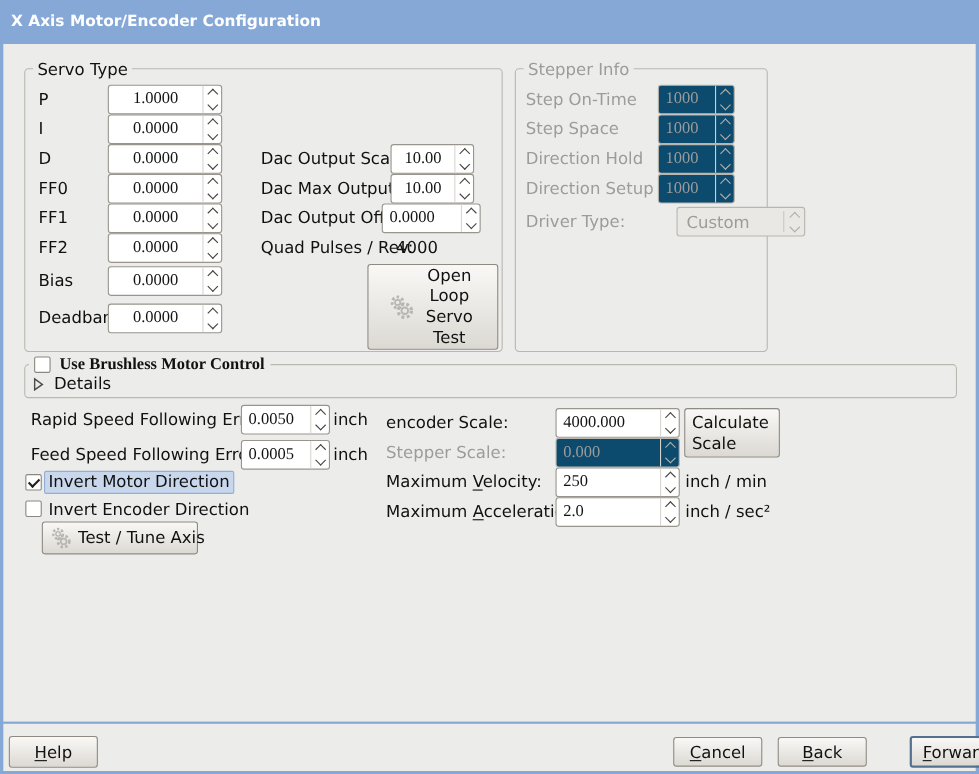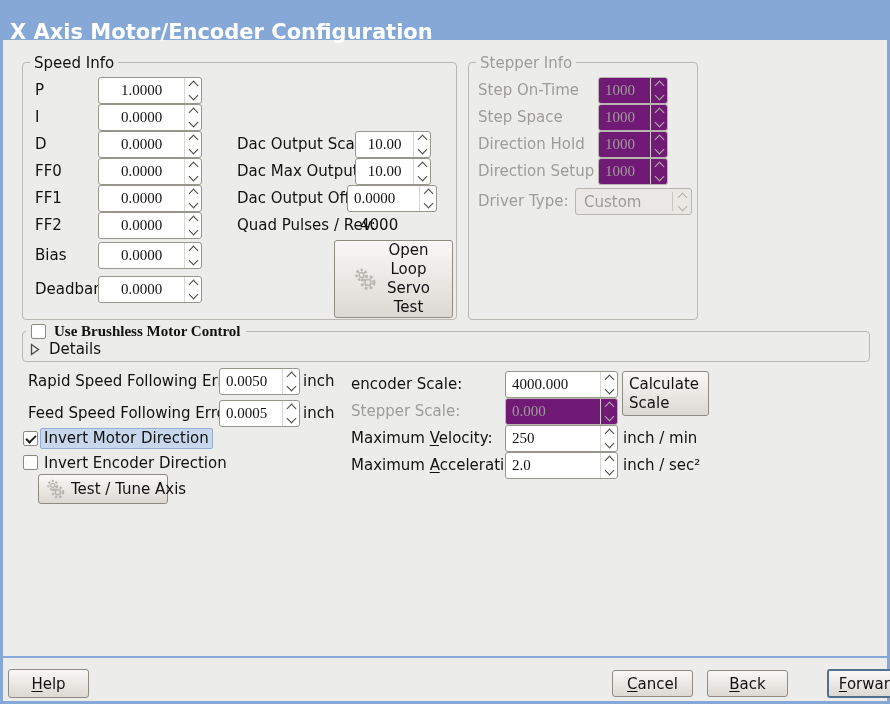--- a/index.html
+++ b/index.html
@@ -1,59 +1,59 @@
 <!DOCTYPE html>
 <html><head>
 <meta charset="utf-8">
 <style>
   html,body{margin:0;padding:0;background:#d6d3cd;font-family:"DejaVu Sans","Liberation Sans",sans-serif;}
   .window{position:relative;width:890px;height:704px;background:#ececea;box-shadow:inset 0 0 0 3px #85a8d7;overflow:hidden;color:#111;}
   .titlebar{position:absolute;left:0;top:0;width:890px;height:40px;background:#85a8d7;}
-  .titlebar .t{position:absolute;left:10px;top:12px;line-height:40px;font-size:21px;font-weight:bold;color:#ffffff;white-space:nowrap;}
+  .titlebar .t{position:absolute;left:10px;top:0;line-height:40px;font-size:14px;font-weight:bold;color:#ffffff;white-space:nowrap;}
   .lbl{position:absolute;font-size:15px;white-space:nowrap;color:#111;}
   .lh27{line-height:27px;height:27px;}
   .dim{color:#9d9c98;}
   .frame{position:absolute;border:1px solid #bab7b0;border-radius:4px;}
   .frame-label{position:absolute;background:#ececea;padding:0 4px;font-size:15px;white-space:nowrap;}
   .spin{position:absolute;display:flex;background:#ffffff;border:1px solid #98958d;border-radius:3px;box-sizing:border-box;height:27px;font-family:Liberation Serif, serif;}
   .spin .val{flex:1;font-size:15px;line-height:25px;overflow:hidden;white-space:nowrap;}
   .spin.center .val{text-align:center;}
   .spin.left .val{text-align:left;padding-left:6px;}
   .spin .btns{width:16px;border-left:1px solid #d8d6d0;display:flex;flex-direction:column;align-items:center;justify-content:center;gap:3px;}
   .chev{width:6px;height:6px;border-style:solid;border-color:#45443f;border-width:1.6px 1.6px 0 0;}
   .chev.up{transform:rotate(-45deg);margin-top:2px;}
   .chev.dn{transform:rotate(135deg);margin-bottom:2px;}
-  .spin.disabled{background:#701a75;border-color:#b9b6af;}
+  .spin.disabled{background:#0c4a6e;border-color:#b9b6af;}
   .spin.disabled .val{color:#9d9c98;}
   .spin.disabled .btns{border-left-color:#d2d0ca;}
   .spin.disabled .chev{border-color:#b2afa9;}
   .btn{position:absolute;display:flex;align-items:center;justify-content:center;background:linear-gradient(#f9f8f6,#dcd9d3);border:1px solid #8f8b83;border-radius:3px;font-size:15px;color:#111;box-sizing:border-box;cursor:default;}
   .btn.default{border:2px solid #53718f;}
   .checkbox{position:absolute;width:15px;height:15px;background:#fff;border:1px solid #8b887f;border-radius:2px;box-sizing:border-box;}
   .checkbox.checked::after{content:"";position:absolute;left:2px;top:3px;width:8px;height:4px;border-left:2px solid #23221f;border-bottom:2px solid #23221f;transform:rotate(-45deg);}
   .focus-label{position:absolute;background:#c8d7ec;border:1px solid #93aed2;border-radius:2px;font-size:15px;line-height:19px;padding:0 3px;white-space:nowrap;}
-  .combo{position:absolute;display:flex;align-items:center;background:#e9e8e5;border:1px solid #b9b6af;border-radius:3px;box-sizing:border-box;height:27px;color:#9d9c98;font-size:15px;}
+  .combo{position:absolute;display:flex;align-items:center;background:#e9e8e5;border:1px solid #b9b6af;border-radius:3px;box-sizing:border-box;height:27px;color:#9d9c98;font-size:15px;margin-left:40px;}
   .combo .cv{flex:1;padding-left:8px;}
   .combo .sep{width:1px;height:19px;background:#c9c7c1;}
   .combo .arr{width:18px;display:flex;flex-direction:column;align-items:center;justify-content:center;gap:2px;}
   .u{text-decoration:underline;text-underline-offset:2px;}
   .hsep{position:absolute;left:0;width:890px;top:656px;height:2px;background:#85a8d7;}
   .multi{white-space:pre-line;text-align:center;font-size:15px;line-height:19px;}
 </style>
 </head>
 <body>
 
 <div class="window">
 
   <div class="titlebar">
     <div class="t">X Axis Motor/Encoder Configuration</div>
   </div>
 
   <div class="frame" style="left:22px;top:62px;width:433px;height:256px;"></div>
-  <div class="frame-label" style="left:30px;top:54px;">Speed Info</div>
+  <div class="frame-label" style="left:30px;top:54px;">Servo Type</div>
 
   <div class="lbl lh27" style="left:35px;top:77px;">P</div>
   <div class="spin center" style="left:98px;top:77px;width:104px;">
     <div class="val">1.0000</div>
     <div class="btns">
         <div class="chev up"></div>
         <div class="chev dn"></div>
       </div>
   </div>
   <div class="lbl lh27" style="left:35px;top:104px;">I</div>
@@ -228,21 +228,21 @@
       </div>
   </div>
   <div class="lbl lh27" style="left:303px;top:400px;">inch</div>
 
   <div class="checkbox checked" style="left:23px;top:431px;"></div>
   <div class="focus-label" style="left:40px;top:428px;">Invert Motor Direction</div>
 
   <div class="checkbox" style="left:23px;top:455px;"></div>
   <div class="lbl" style="left:44px;top:454px;line-height:18px;">Invert Encoder Direction</div>
 
-  <div class="btn" style="left:38px;top:474px;width:130px;height:30px;justify-content:flex-start;padding:0 6px;">
+  <div class="btn" style="left:38px;top:474px;width:142px;height:30px;justify-content:flex-start;padding:0 6px;">
     <svg width="22" height="22" viewBox="0 0 24 24" style="margin-right:4px;flex:none;">
       <g fill="none" stroke="#b7b6b1">
         <circle cx="8.5" cy="8" r="4.8" stroke-width="2.5" stroke-dasharray="2.2 2.0"></circle>
         <circle cx="8.5" cy="8" r="2.2" stroke-width="1.4"></circle>
         <circle cx="14" cy="15.5" r="5.6" stroke-width="2.8" stroke-dasharray="2.4 2.2"></circle>
         <circle cx="14" cy="15.5" r="2.8" stroke-width="1.6"></circle>
       </g>
     </svg>
     <span style="font-size:15px;white-space:nowrap;">Test / Tune Axis</span>
   </div>

